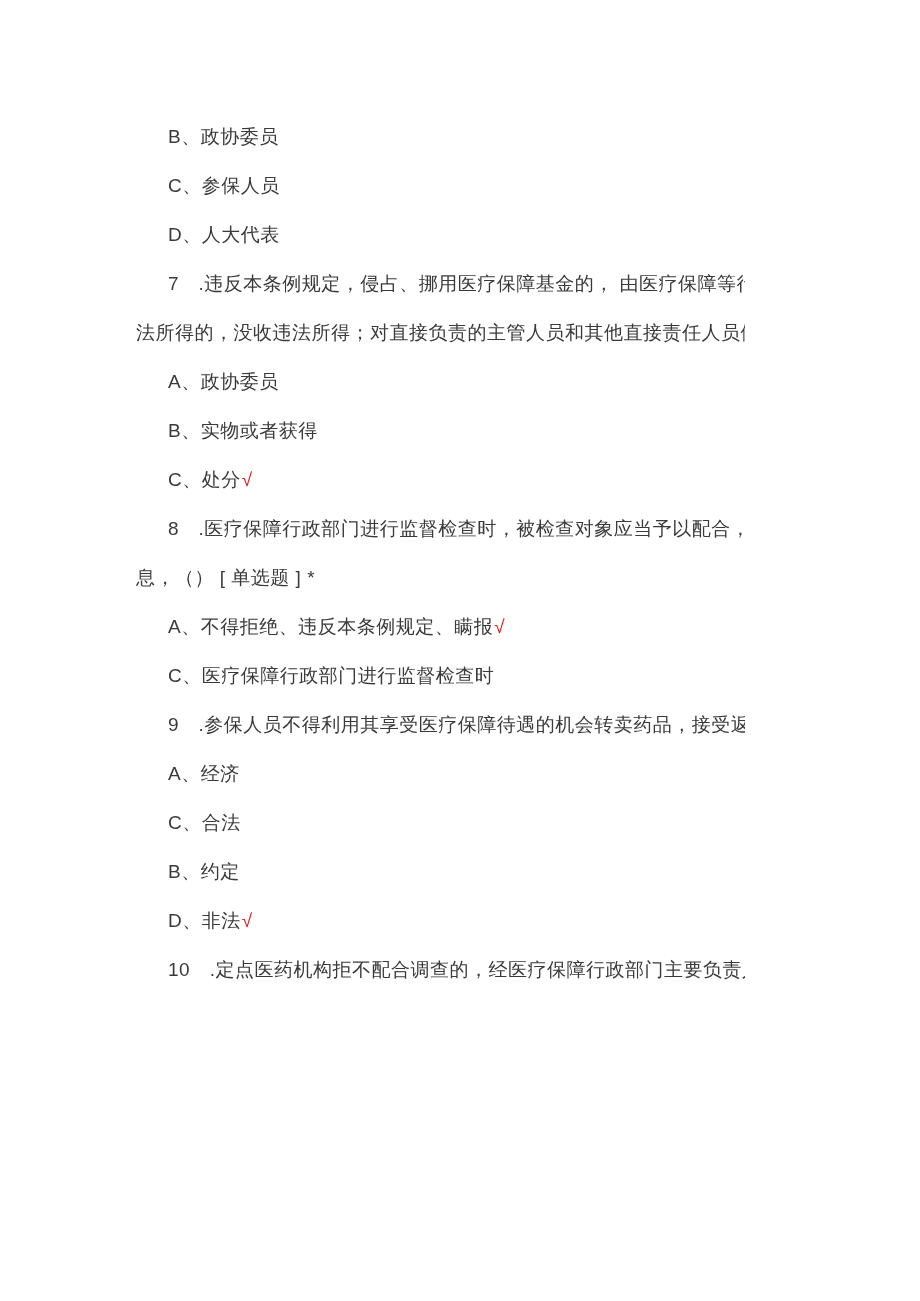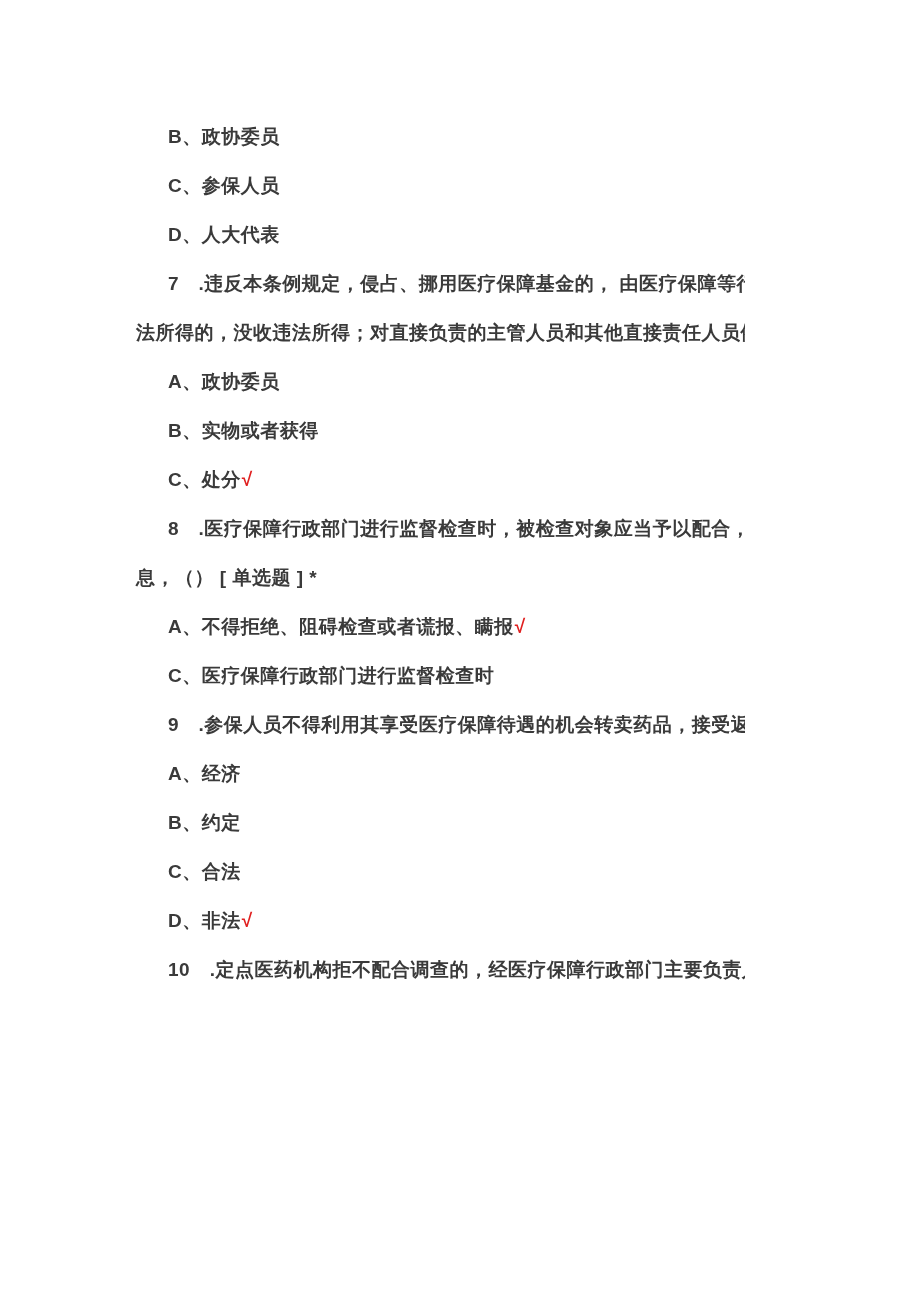--- a/index.html
+++ b/index.html
@@ -8,21 +8,20 @@
   }
   .page {
     position: relative;
     width: 745px;
     height: 1301px;
     background: #ffffff;
     overflow: hidden;
     font-family: "Liberation Sans", "DejaVu Sans", sans-serif;
     font-size: 19px;
     color: #3a3a3a;
-    font-weight: bold;
   }
   .lines {
     padding: 112px 128px 0 136px;
   }
   .line {
     height: 49px;
     display: flex;
     align-items: center;
     white-space: pre;
     letter-spacing: 0.5px;
@@ -89,21 +88,21 @@
     <span class="txt">8　.医疗保障行政部门进行监督检查时，被检查对象应当予以配合，如实提供相关资料和信</span>
     
   </div>
 
   <div class="line k-continuation">
     <span class="txt">息，（） [ 单选题 ] *</span>
     
   </div>
 
   <div class="line k-option">
-    <span class="txt">A、不得拒绝、阻碍检查或者谎报、瞒报</span>
+    <span class="txt">A、不得拒绝、违反本条例规定、瞒报</span>
     <span class="check" style="color: rgb(224, 32, 32);">√</span>
   </div>
 
 
   <div class="line k-option">
     <span class="txt">C、医疗保障行政部门进行监督检查时</span>
     
   </div>
 
   <div class="line k-question">
@@ -111,26 +110,26 @@
     
   </div>
 
 
   <div class="line k-option">
     <span class="txt">A、经济</span>
     
   </div>
 
   <div class="line k-option">
-    <span class="txt">B、约定</span>
+    <span class="txt">C、合法</span>
     
   </div>
 
   <div class="line k-option">
-    <span class="txt">C、合法</span>
+    <span class="txt">B、约定</span>
     
   </div>
 
   <div class="line k-option">
     <span class="txt">D、非法</span>
     <span class="check" style="color: rgb(224, 32, 32);">√</span>
   </div>
 
   <div class="line k-question">
     <span class="txt">10　.定点医药机构拒不配合调查的，经医疗保障行政部门主要负责人批准，医疗保障行政</span>

